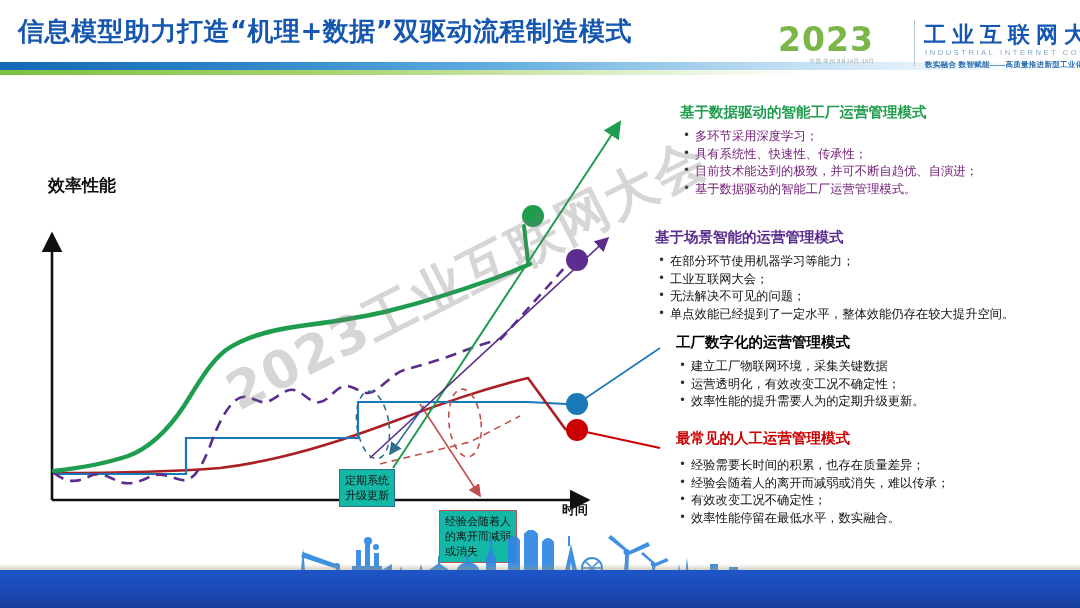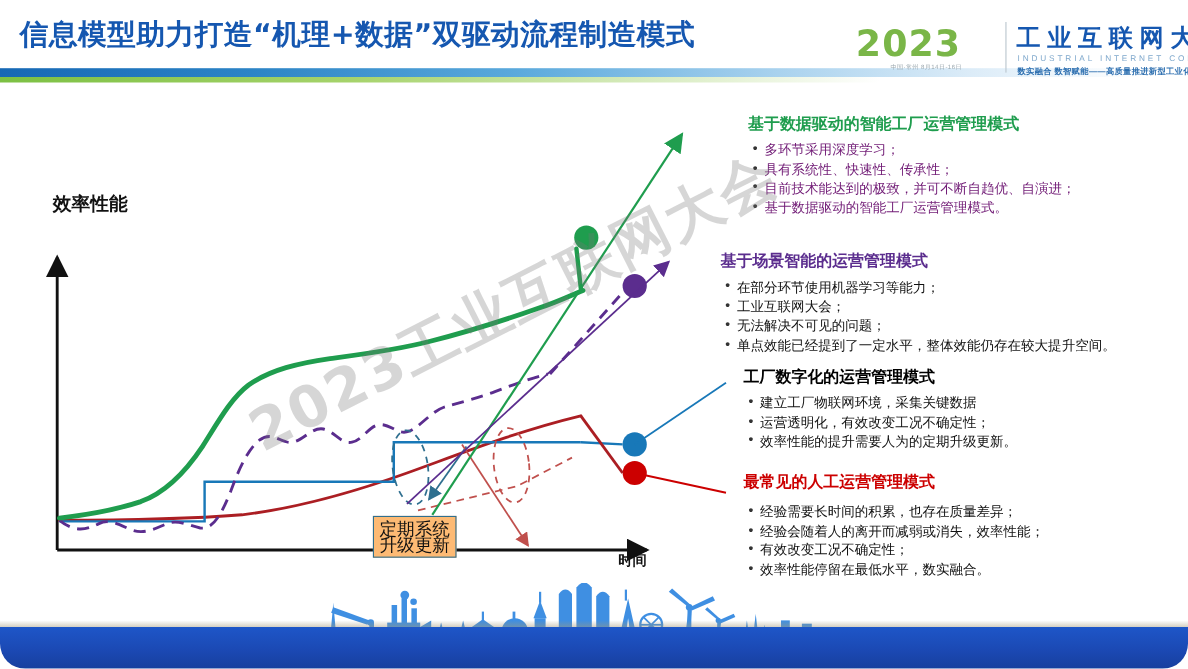--- a/index.html
+++ b/index.html
@@ -1,21 +1,21 @@
 <!DOCTYPE html>
 <html><head>
 <meta charset="utf-8">
 <style>
   html,body{margin:0;padding:0;}
   body{
     width:1080px;height:608px;overflow:hidden;position:relative;
     background:#ffffff;
     font-family:"Liberation Sans","DejaVu Sans",sans-serif;
   }
-  #slide{position:absolute;inset:0;width:1080px;height:608px;background:#fff;overflow:hidden;border-radius:23px;}
+  #slide{position:absolute;inset:0;width:1080px;height:608px;background:#fff;overflow:hidden;}
 
   
   .hdr{position:absolute;left:0;top:0;width:1080px;height:86px;}
   .hdr-title{
     position:absolute;left:18px;top:14px;
     font-size:26px;font-weight:bold;letter-spacing:.5px;
     color:#1557B0;white-space:nowrap;
     font-family:"DejaVu Sans","Liberation Sans",sans-serif;
   }
   .hdr-rule-a{
@@ -59,21 +59,21 @@
     position:absolute;left:16px;top:88px;font-size:17px;font-weight:bold;color:#111;
     font-family:"DejaVu Sans","Liberation Sans",sans-serif;white-space:nowrap;margin-left:32px;
   }
   .axis-x-label{
     position:absolute;left:562px;top:415px;font-size:13px;font-weight:bold;color:#111;
     font-family:"DejaVu Sans","Liberation Sans",sans-serif;white-space:nowrap;
   }
 
   
   .callout{
-    position:absolute;background:#fdba74;font-size:16px;line-height:15px;color:#111;
+    position:absolute;background:#14b8a6;font-size:11px;line-height:15px;color:#111;
     font-family:"DejaVu Sans","Liberation Sans",sans-serif;padding:3px 5px;white-space:pre-line;
   }
   .callout-a{left:339px;top:383px;border:1.3px solid #2f6f8f;}
   .callout-b{left:439px;top:424px;border:1.3px solid #c0504d;}
 
   
   .block{position:absolute;}
   .block h3{
     margin:0 0 6px 0;font-size:14.5px;font-weight:bold;white-space:nowrap;
     font-family:"DejaVu Sans","Liberation Sans",sans-serif;
@@ -190,20 +190,23 @@
       <path d="M420,318 L480,410" fill="none" stroke="#c0504d" stroke-width="1.6" marker-end="url(#ar-red)"></path>
 
       <line x1="393" y1="382" x2="620" y2="36" stroke="#1f9d4e" stroke-width="2" marker-end="url(#ar-green)"></line>
       <line x1="370" y1="372" x2="608" y2="152" stroke="#5B2D8E" stroke-width="1.6" marker-end="url(#ar-purple)"></line>
       <line x1="577" y1="318" x2="660" y2="262" stroke="#1878B8" stroke-width="1.6"></line>
       <line x1="577" y1="344" x2="660" y2="362" stroke="#CC0000" stroke-width="1.8"></line>
     </svg>
 
     <div class="callout callout-a">定期系统
 升级更新</div>
+    <div class="callout callout-b">经验会随着人
+的离开而减弱
+或消失</div>
   </div>
 
   <div class="block b-green blk-green">
     <h3>基于数据驱动的智能工厂运营管理模式</h3>
     <ul>
       <li>多环节采用深度学习；</li>
       <li>具有系统性、快速性、传承性；</li>
       <li>目前技术能达到的极致，并可不断自趋优、自演进；</li>
       <li>基于数据驱动的智能工厂运营管理模式。</li>
     </ul>
@@ -225,21 +228,21 @@
       <li>建立工厂物联网环境，采集关键数据</li>
       <li>运营透明化，有效改变工况不确定性；</li>
       <li>效率性能的提升需要人为的定期升级更新。</li>
     </ul>
   </div>
 
   <div class="block b-red blk-red">
     <h3>最常见的人工运营管理模式</h3>
     <ul style="margin-top:9px;">
       <li>经验需要长时间的积累，也存在质量差异；</li>
-      <li>经验会随着人的离开而减弱或消失，效率性能；</li>
+      <li>经验会随着人的离开而减弱或消失，难以传承；</li>
       <li>有效改变工况不确定性；</li>
       <li>效率性能停留在最低水平，数实融合。</li>
     </ul>
   </div>
 
   <div class="wm">2023工业互联网大会</div>
 
   <div class="footer">
     <svg width="1080" height="78" viewBox="0 0 1080 78">
       <g fill="#2f86e0" opacity="0.92">

